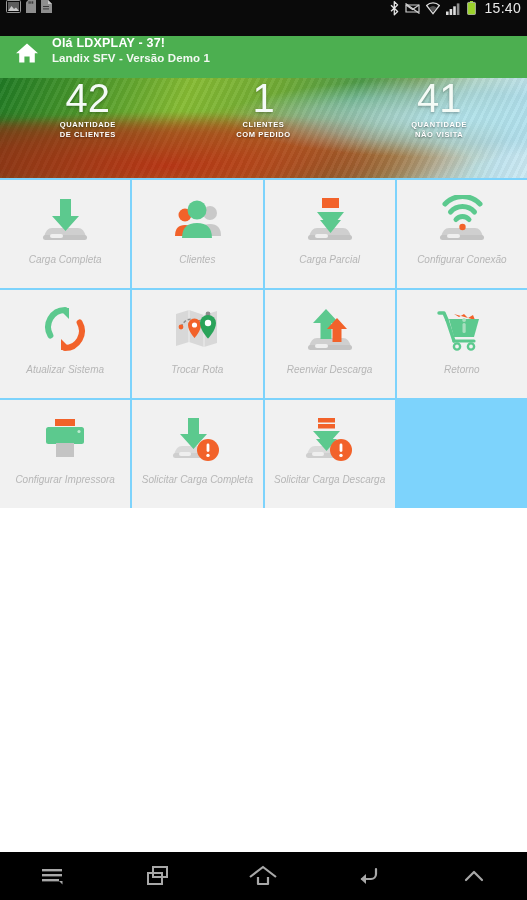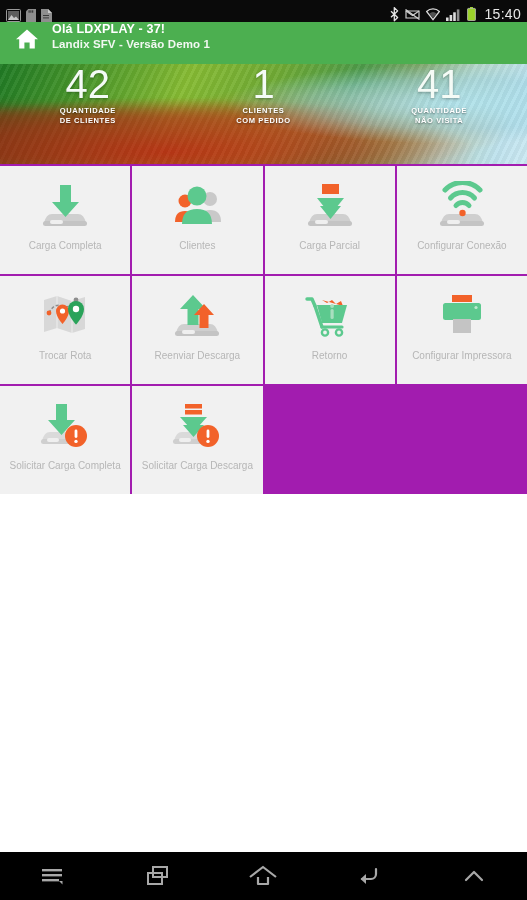--- a/index.html
+++ b/index.html
@@ -6,21 +6,21 @@
   html,body { width:527px; height:900px; }
   body {
     font-family:"Liberation Sans", sans-serif;
     background:#ffffff;
     overflow:hidden;
     position:relative;
   }
 
   
   .statusbar {
-    height:22px; background:#0a0a0a; display:flex; align-items:flex-end;
+    height:36px; background:#0a0a0a; display:flex; align-items:flex-start;
     padding:0 6px; position:relative;
   }
   .sb-left { display:flex; align-items:center; gap:5px; }
   .sb-right { display:flex; align-items:center; gap:6px; margin-left:auto; }
   .sb-ico { display:block; }
   .sb-clock {
     color:#e8e8e8; font-size:14px; letter-spacing:.3px;
     font-family:"Liberation Sans", sans-serif; margin-left:2px;
   }
 
@@ -70,21 +70,21 @@
   }
   .stat-label {
     margin-top:2px; color:#ffffff; font-size:7.5px; font-weight:bold;
     letter-spacing:.6px; text-align:center; line-height:1.35;
     text-shadow:0 1px 2px rgba(0,0,0,.45);
   }
 
   
   .grid {
     display:grid; grid-template-columns:repeat(4, 1fr);
-    background:#a21caf; gap:2px; padding:2px 0 0 0;
+    background:#7dd3fc; gap:2px; padding:2px 0 0 0;font-style:italic;
   }
   .tile {
     background:#f1f1f1; height:108px; position:relative;
     display:flex; flex-direction:column; align-items:center;
     padding-top:14px; cursor:pointer;
   }
   .tile-icon { height:54px; display:flex; align-items:center; justify-content:center; }
   .tile-label {
     margin-top:6px; color:#b6b6b6; font-size:10px; line-height:1.25;
     text-align:center; padding:0 6px; width:100%;
@@ -244,20 +244,31 @@
         <rect x="16" y="39" width="13" height="4" rx="2" fill="#efefef"></rect>
         <path d="M14 9 a24 24 0 0 1 35 0" fill="none" stroke="#5cc98e" stroke-width="5" stroke-linecap="round"></path>
         <path d="M19.5 17 a16 16 0 0 1 24 0" fill="none" stroke="#5cc98e" stroke-width="5" stroke-linecap="round"></path>
         <path d="M25 24.5 a8.5 8.5 0 0 1 13 0" fill="none" stroke="#5cc98e" stroke-width="5" stroke-linecap="round"></path>
         <circle cx="31.5" cy="32" r="3.2" fill="#f2622a"></circle>
       </svg>
     </div>
     <div class="tile-label">Configurar Conexão</div>
   </div>
 
+  <div class="tile">
+    <div class="tile-icon">
+      <svg width="62" height="52" viewBox="0 0 62 52">
+        <path d="M31 5 a17 17 0 0 0 -14.6 25.5" fill="none" stroke="#5cc98e" stroke-width="6" stroke-linecap="round"></path>
+        <path d="M24 3 h11 v11 z" fill="#5cc98e"></path>
+        <path d="M31 43 a17 17 0 0 0 14.6 -25.5" fill="none" stroke="#f2622a" stroke-width="6" stroke-linecap="round"></path>
+        <path d="M38 45 h-11 v-11 z" fill="#f2622a"></path>
+      </svg>
+    </div>
+    <div class="tile-label">Atualizar Sistema</div>
+  </div>
 
   <div class="tile">
     <div class="tile-icon">
       <svg width="62" height="52" viewBox="0 0 62 52">
         <path d="M10 9 L23 5 L38 10 L51 6 V38 L38 42 L23 37 L10 41 Z" fill="#d8d8d8"></path>
         <path d="M23 5 V37" stroke="#eaeaea" stroke-width="1.3"></path>
         <path d="M38 10 V42" stroke="#eaeaea" stroke-width="1.3"></path>
         <path d="M15 22 q5 -10 13 -7 q8 3 14 -6" fill="none" stroke="#8d8d8d" stroke-width="1.5" stroke-dasharray="3 2"></path>
         <circle cx="15" cy="22" r="2.4" fill="#f2622a"></circle>
         <circle cx="42" cy="9" r="2.4" fill="#8d8d8d"></circle>

